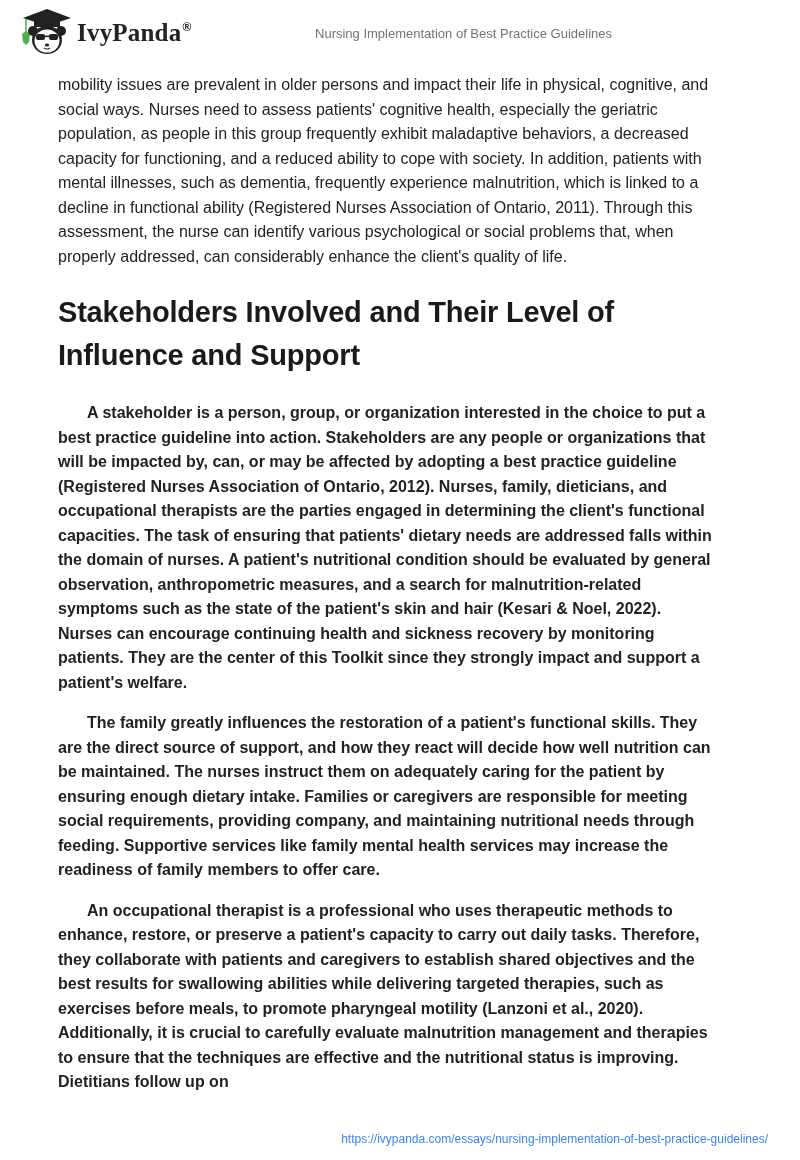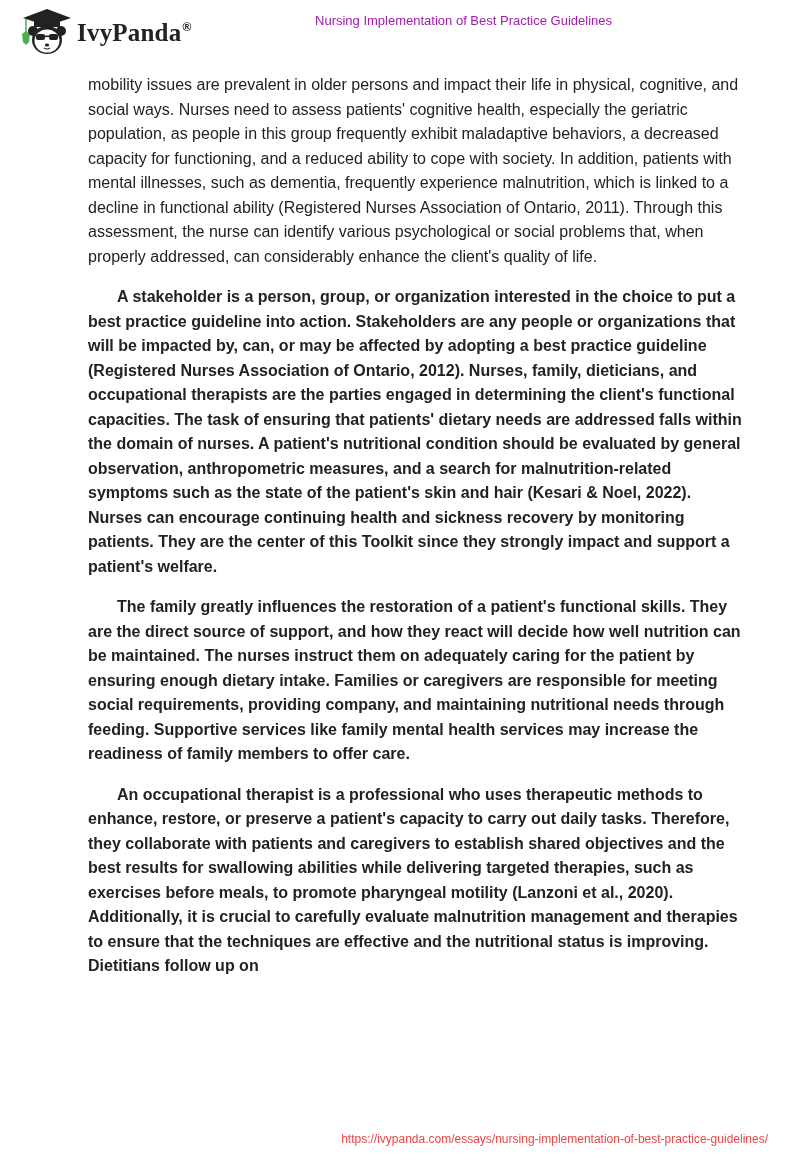--- a/index.html
+++ b/index.html
@@ -48,28 +48,28 @@
       font-size: 12px;
       position: relative;
       top: -10px;
       margin-left: 1px;
       font-family: "Liberation Sans", sans-serif;
       font-weight: bold;
     }
     .doc-title {
       position: absolute;
       right: 32px;
-      top: 13px;
+      top: 26px;
       font-size: 13px;
-      color: #a21caf;
+      color: #737373;
       margin-left: 31px;
     }
     .content {
       position: absolute;
-      left: 88px;
+      left: 58px;
       top: 73px;
       width: 660px;
     }
     .content p {
       margin: 0 0 16px 0;
       font-size: 16px;
       line-height: 24.5px;
       color: #222222;
     }
     .content p.indent {
@@ -82,21 +82,21 @@
       line-height: 43px;
       font-weight: bold;
       color: #1a1a1a;
       letter-spacing: -0.2px;
     }
     .footer-url {
       position: absolute;
       right: 32px;
       bottom: 14px;
       font-size: 12px;
-      color: #ef4444;
+      color: #3b82f6;
     }
   </style>
 </head>
 <body>
 
 <div class="header">
   <div class="logo">
     <svg class="logo-mark" viewBox="0 0 56 50" xmlns="http://www.w3.org/2000/svg">
 
       <polygon points="6,11 30,2 54,11 30,19" fill="#222"></polygon>
@@ -119,19 +119,20 @@
       <path d="M27,41 Q30,43 33,41" stroke="#222" stroke-width="1.2" fill="none"></path>
     </svg>
     <span class="logo-text"><span>IvyPanda</span><span class="logo-reg">®</span></span>
   </div>
   <div class="doc-title">Nursing Implementation of Best Practice Guidelines</div>
 </div>
 
 <main class="content">
   <p>mobility issues are prevalent in older persons and impact their life in physical, cognitive, and social ways. Nurses need to assess patients' cognitive health, especially the geriatric population, as people in this group frequently exhibit maladaptive behaviors, a decreased capacity for functioning, and a reduced ability to cope with society. In addition, patients with mental illnesses, such as dementia, frequently experience malnutrition, which is linked to a decline in functional ability (Registered Nurses Association of Ontario, 2011). Through this assessment, the nurse can identify various psychological or social problems that, when properly addressed, can considerably enhance the client's quality of life.</p>
 
+  <h2>Stakeholders Involved and Their Level of Influence and Support</h2>
 
   <p class="indent">A stakeholder is a person, group, or organization interested in the choice to put a best practice guideline into action. Stakeholders are any people or organizations that will be impacted by, can, or may be affected by adopting a best practice guideline (Registered Nurses Association of Ontario, 2012). Nurses, family, dieticians, and occupational therapists are the parties engaged in determining the client's functional capacities. The task of ensuring that patients' dietary needs are addressed falls within the domain of nurses. A patient's nutritional condition should be evaluated by general observation, anthropometric measures, and a search for malnutrition-related symptoms such as the state of the patient's skin and hair (Kesari &amp; Noel, 2022). Nurses can encourage continuing health and sickness recovery by monitoring patients. They are the center of this Toolkit since they strongly impact and support a patient's welfare.</p>
   <p class="indent">The family greatly influences the restoration of a patient's functional skills. They are the direct source of support, and how they react will decide how well nutrition can be maintained. The nurses instruct them on adequately caring for the patient by ensuring enough dietary intake. Families or caregivers are responsible for meeting social requirements, providing company, and maintaining nutritional needs through feeding. Supportive services like family mental health services may increase the readiness of family members to offer care.</p>
   <p class="indent">An occupational therapist is a professional who uses therapeutic methods to enhance, restore, or preserve a patient's capacity to carry out daily tasks. Therefore, they collaborate with patients and caregivers to establish shared objectives and the best results for swallowing abilities while delivering targeted therapies, such as exercises before meals, to promote pharyngeal motility (Lanzoni et al., 2020). Additionally, it is crucial to carefully evaluate malnutrition management and therapies to ensure that the techniques are effective and the nutritional status is improving. Dietitians follow up on</p>
 </main>
 
 <div class="footer-url">https://ivypanda.com/essays/nursing-implementation-of-best-practice-guidelines/</div>
 
 </body></html>

